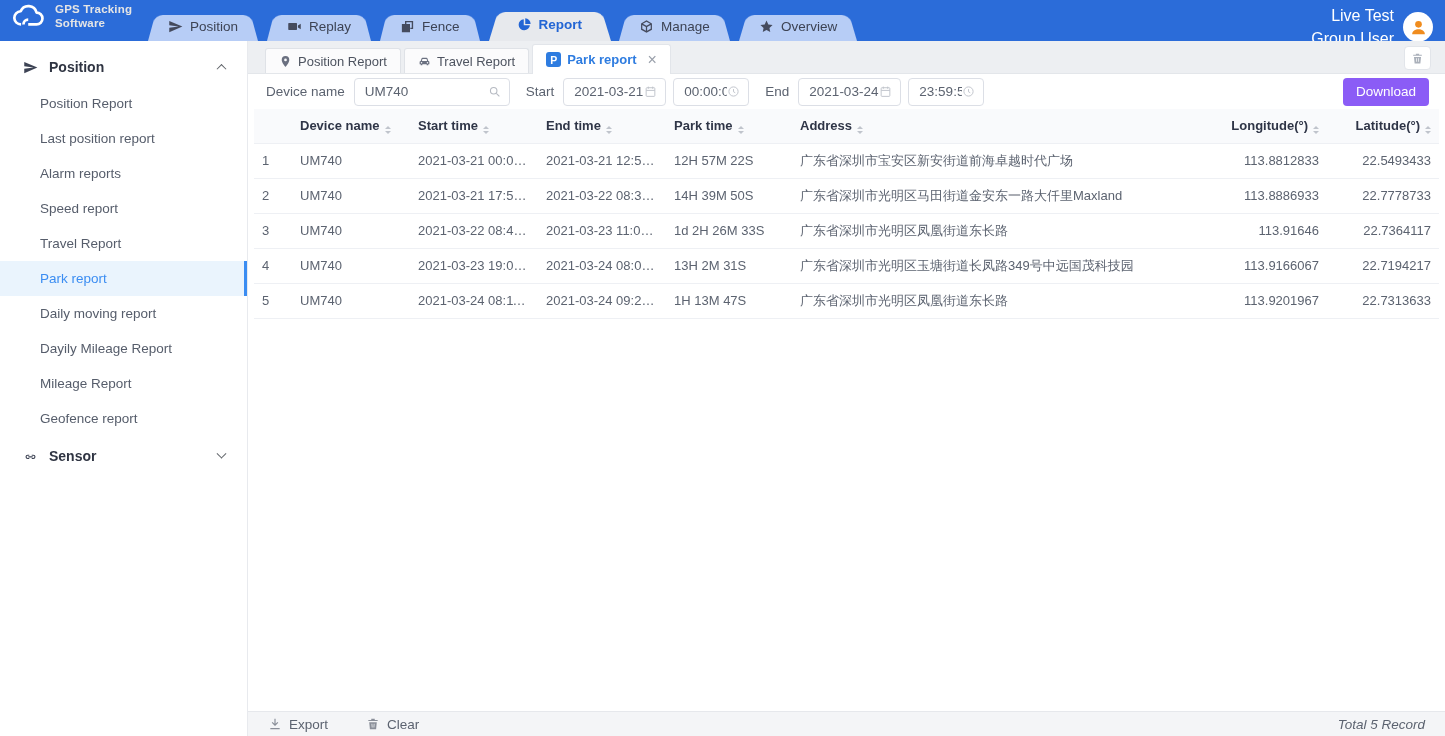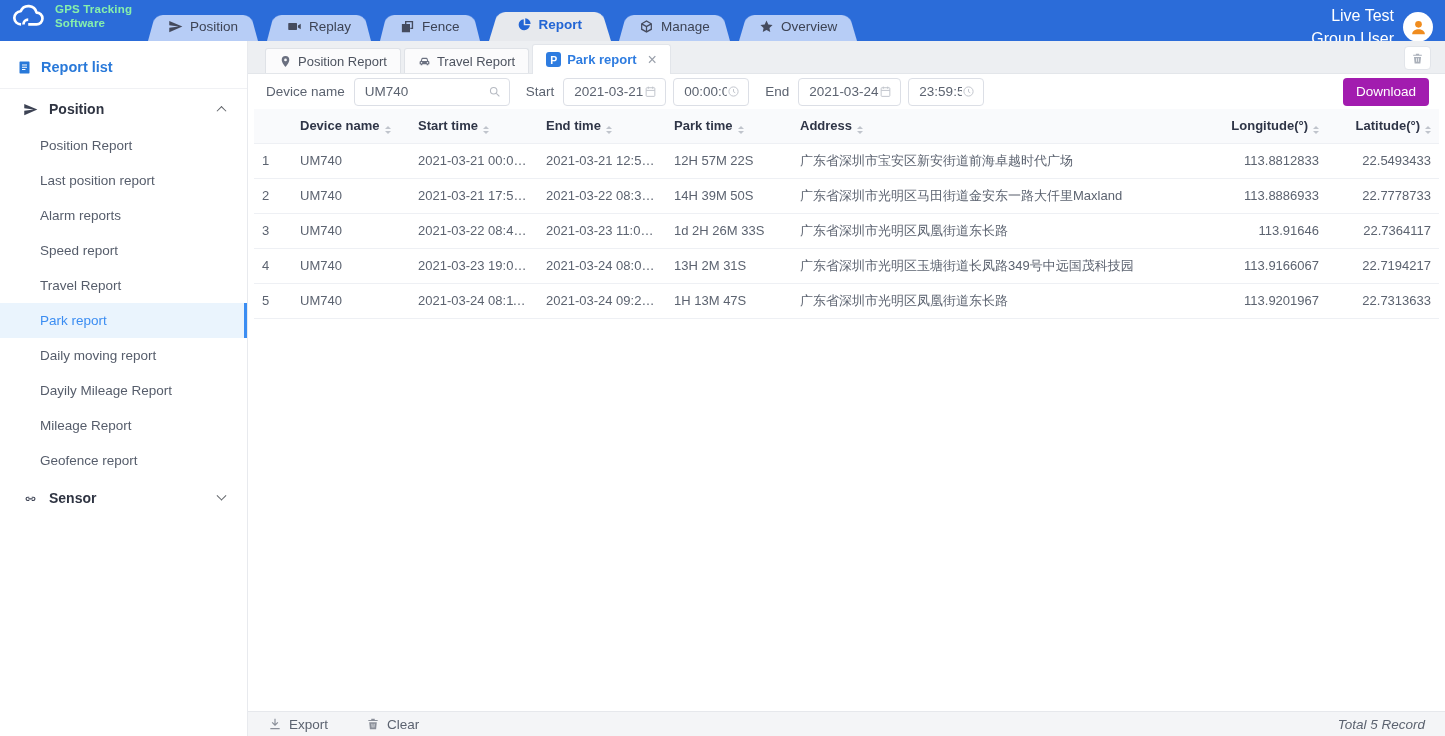--- a/index.html
+++ b/index.html
@@ -1,20 +1,20 @@
 <!DOCTYPE html>
 <html><head>
 <meta charset="utf-8">
 <style>
   * { margin:0; padding:0; box-sizing:border-box; }
   html,body { width:1445px; height:736px; overflow:hidden; font-family:"Liberation Sans", sans-serif; background:#fff; }
 
   
   .topbar { height:41px; background:#2b6cd9; position:relative; display:flex; align-items:flex-end; }
-  .brand { position:absolute; left:10px; top:3px; display:flex; align-items:center; gap:7px; color:#86efac; }
+  .brand { position:absolute; left:10px; top:3px; display:flex; align-items:center; gap:7px; color:#e5e5e5; }
   .brand svg { width:38px; height:27px; }
   .brand-text { font-size:11.5px; font-weight:700; line-height:1.2; letter-spacing:.2px; }
   .nav-tabs { display:flex; margin-left:148px; align-items:flex-end; gap:9px; height:41px; }
   .nav-tab { position:relative; height:30px; padding:0 20px; display:flex; align-items:center; gap:7px;
              font-size:13.5px; color:#3d4354; cursor:pointer; }
   .nav-tab::before { content:""; position:absolute; inset:0; background:#b7cdf6; border-radius:9px 9px 0 0;
              transform:perspective(14px) rotateX(4deg); transform-origin:bottom; z-index:0; }
   .nav-tab > * { position:relative; z-index:1; }
   .nav-tab svg { width:15px; height:15px; fill:#454b5e; }
   .nav-tab.active { height:34px; padding:0 28px; color:#2265d4; font-weight:700; }
@@ -62,21 +62,21 @@
   .finput { border:1px solid #dcdfe6; border-radius:4px; height:28px; display:flex; align-items:center;
             padding:0 8px 0 10px; background:#fff; }
   .finput input { border:none; outline:none; font-family:inherit; font-size:13.5px; color:#5c6370; width:100%; background:transparent; }
   .finput svg { flex:none; }
   .w-device { width:156px; margin-right:16px; }
   .w-date { width:103px; }
   .w-time { width:76px; margin-left:7px;justify-content:space-between; }
   .sp { width:16px; flex:none; }
   .icon-gray { stroke:#c0c4cc; fill:none; stroke-width:1.8; width:13px; height:13px; }
   .icon-search { stroke:#b6bac2; fill:none; stroke-width:2; width:13px; height:13px; }
-  .download-btn { margin-left:auto; background:#a21caf; color:#fff; border:none; border-radius:4px; height:28px;
+  .download-btn { margin-left:auto; background:#8b5cf6; color:#fff; border:none; border-radius:4px; height:28px;
                   padding:0 13px; font-size:13.5px; font-family:inherit; cursor:pointer; }
 
   
   .tablewrap { margin:0 6px; }
   table { width:100%; border-collapse:collapse; table-layout:fixed; }
   th { height:34px; background:#f9fafc; color:#2f3547; font-size:13px; font-weight:700; text-align:left;
        padding:0 8px; border-bottom:1px solid #eef0f4; white-space:nowrap; cursor:pointer; }
   td { height:35px; color:#5c6370; font-size:13px; padding:0 8px; border-bottom:1px solid #eef0f4;
        white-space:nowrap; overflow:hidden; text-overflow:ellipsis; }
   .al-right { text-align:right; }
@@ -158,26 +158,20 @@
           <circle cx="12" cy="8" r="4.2"></circle>
           <path d="M4 20.5c0-4.2 4-6.2 8-6.2s8 2 8 6.2z"></path>
         </svg>
     </div>
   </div>
 </header>
 
 <div class="shell">
 
   <aside>
-    <div class="side-title">
-      <svg viewBox="0 0 24 24">
-          <path fill-rule="evenodd" d="M5 2.5h14a1 1 0 011 1v17a1 1 0 01-1 1H5a1 1 0 01-1-1v-17a1 1 0 011-1zm3 4.5h8v1.8H8V7zm0 3.6h8v1.8H8v-1.8zm0 3.6h5.5v1.8H8v-1.8z"></path>
-        </svg>
-      <span>Report list</span>
-    </div>
 
     <div class="side-section">
       <svg viewBox="0 0 24 24">
           <path d="M2 21l21-9L2 3v7l15 2-15 2v7z"></path>
         </svg>
       <span>Position</span>
       <i class="chev up"></i>
     </div>
 
     <div id="side-items">

